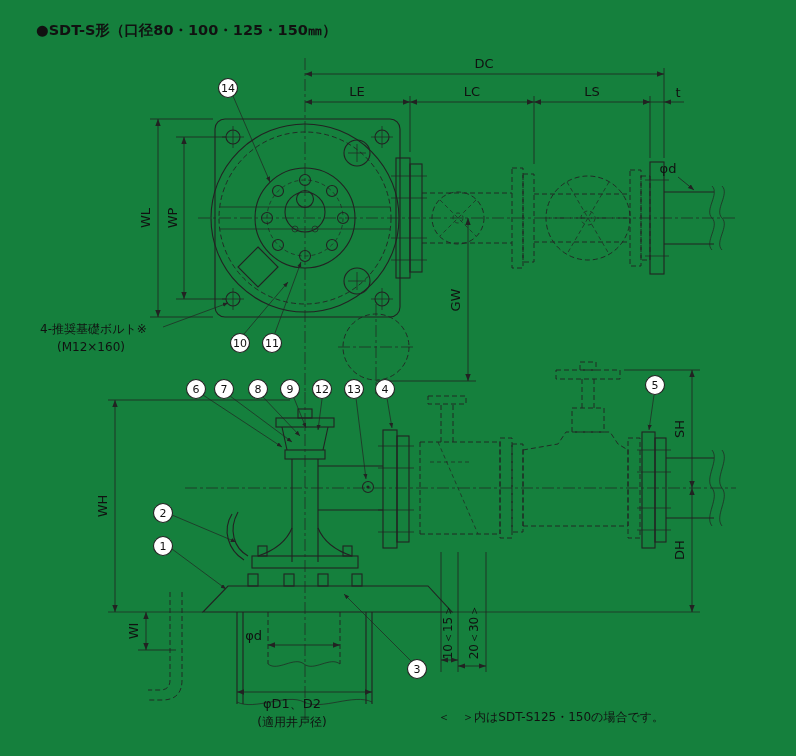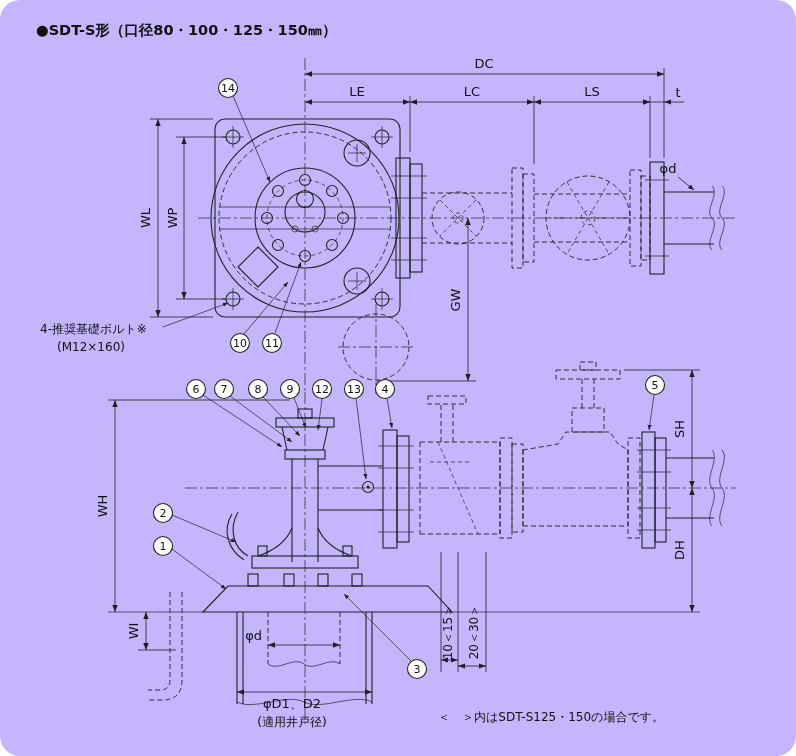--- a/index.html
+++ b/index.html
@@ -1,20 +1,19 @@
 <!DOCTYPE html>
 <html><head>
 <meta charset="utf-8">
 <style>
   html,body { margin:0; padding:0; background:#fff; }
   .canvas {
-    width:796px; height:756px; position:relative; background:#c4b5fd;
+    width:796px; height:756px; position:relative; background:#15803d;
     font-family:"DejaVu Sans","Liberation Sans",sans-serif;
     overflow:hidden;
-    border-radius:20px;
   }
   svg { display:block; }
   svg text { fill:#111; }
   .ln   { fill:none; stroke:#222; stroke-width:1.1; }
   .tn   { fill:none; stroke:#222; stroke-width:0.7; }
   .dsh  { fill:none; stroke:#222; stroke-width:0.9; stroke-dasharray:5 3; }
   .dshtn{ fill:none; stroke:#222; stroke-width:0.7; stroke-dasharray:4 3; }
   .cl   { fill:none; stroke:#222; stroke-width:0.7; stroke-dasharray:12 3 3 3; }
   .dim  { fill:none; stroke:#222; stroke-width:0.8; }
   .lbl  { font-size:13px; }

